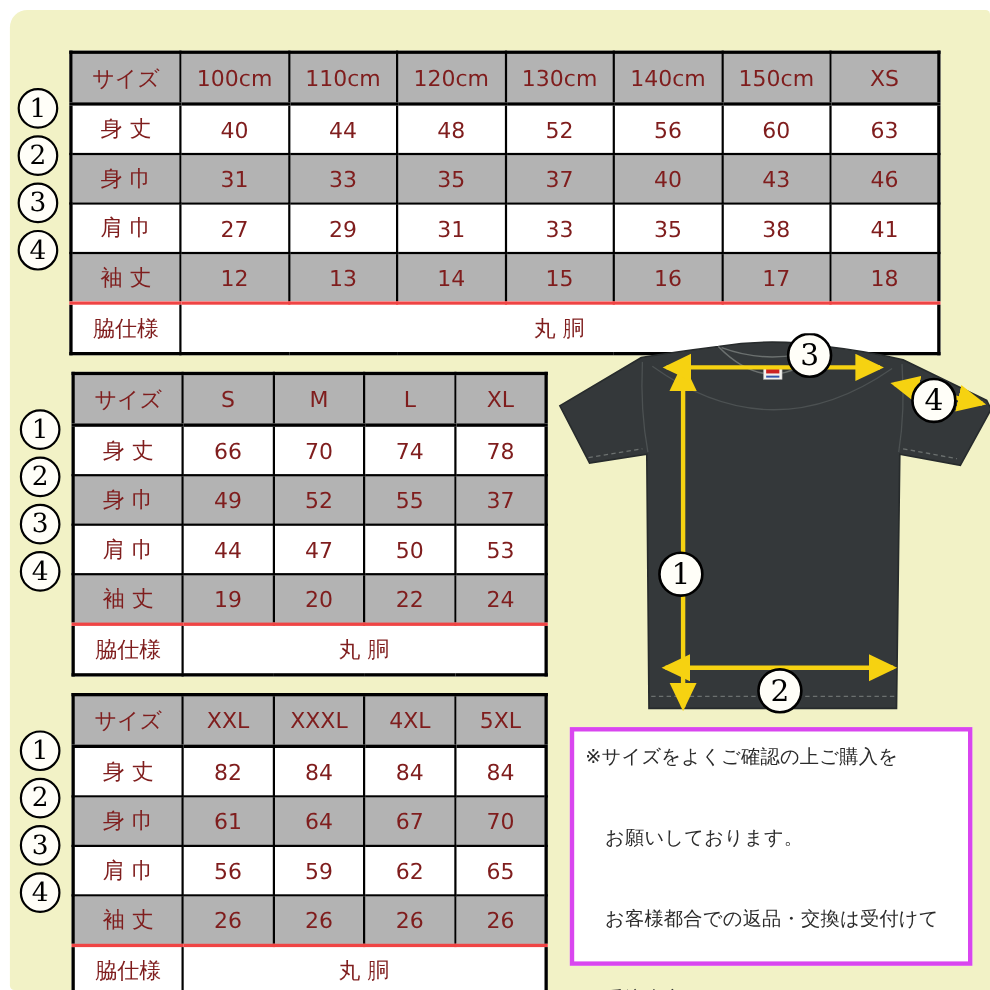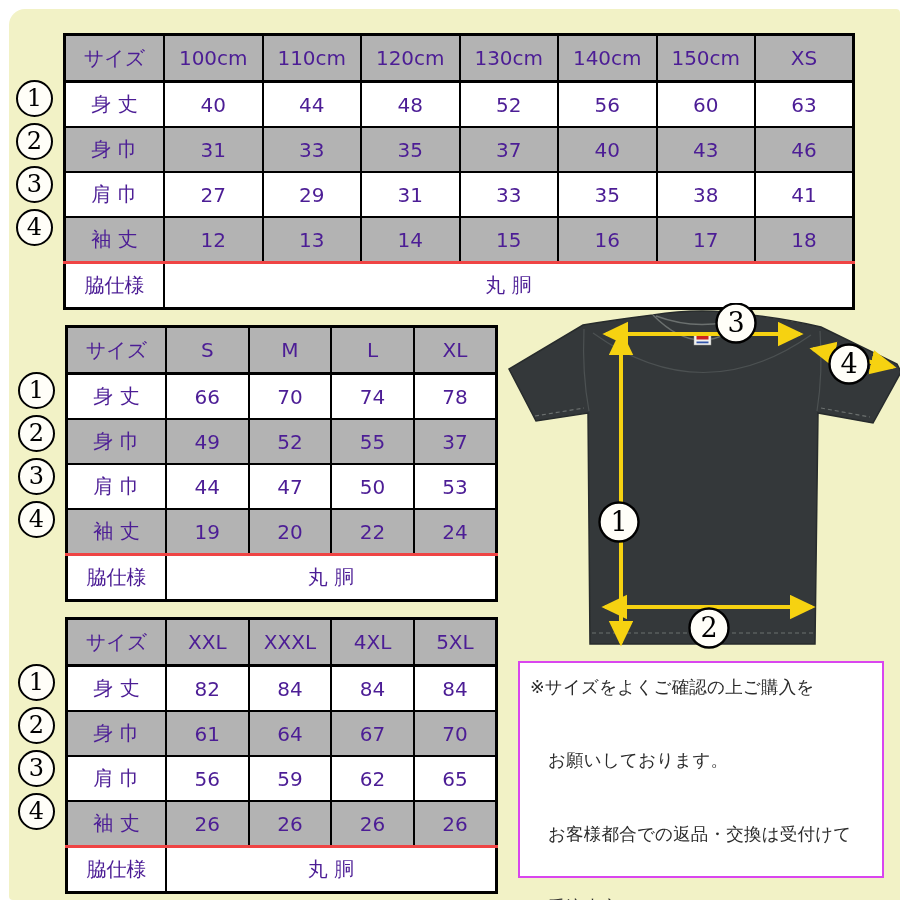--- a/index.html
+++ b/index.html
@@ -4,21 +4,21 @@
 <style>
   html,body{margin:0;padding:0;background:#fff;}
   .canvas{position:relative;width:900px;height:900px;background:#ffffff;overflow:hidden;
           font-family:"DejaVu Sans","Liberation Sans",sans-serif;color:#111;}
   .cream{position:absolute;left:9px;top:9px;width:891px;height:891px;
          background:#f2f2c6;border-radius:16px 4px 0 4px;}
 
   
   .table-block{position:absolute;}
   table.size-table{border-collapse:collapse;table-layout:fixed;background:#fff;
-                   border:3px solid #000;font-size:20px;color:#4c1d95;}
+                   border:3px solid #000;font-size:20px;color:#7f1d1d;margin-top:13px;}
   .size-table th,.size-table td{border:2px solid #000;text-align:center;vertical-align:middle;
                    font-weight:400;padding:0;overflow:hidden;white-space:nowrap;}
   .size-table tr.hd th{background:#b3b3b3;height:44px;border-bottom:3px solid #000;}
   .size-table tr.mrow th,.size-table tr.mrow td{height:43px;background:#fff;}
   .size-table tr.mrow.gray th,.size-table tr.mrow.gray td{background:#b3b3b3;}
   .size-table tr.ft th,.size-table tr.ft td{height:43px;background:#fff;border-top:3px solid #ef4444;}
   .size-table .lab{width:97px;}
 
   .badges{position:absolute;left:-47px;top:0;width:40px;}
   .badge{position:absolute;left:0;width:33px;height:33px;border:2px solid #000;border-radius:50%;
@@ -30,21 +30,21 @@
   .block2{left:65px;top:325px;}
   .block3{left:65px;top:617px;}
   .block1 table{width:792px;}
   .block2 table,.block3 table{width:433px;}
 
   
   .shirt-wrap{position:absolute;left:505px;top:303px;width:395px;height:357px;}
 
   
   .notice{position:absolute;left:518px;top:661px;width:366px;height:217px;background:#fff;
-          border:2px solid #d946ef;box-sizing:border-box;padding:11px 4px 0 10px;
+          border:4px solid #d946ef;box-sizing:border-box;padding:11px 4px 0 10px;
           font-size:17.5px;line-height:1.57;color:#2b2b2b;letter-spacing:0.2px;}
   .notice-line{white-space:nowrap;}
   .notice-line.indent{padding-left:18px;margin-top:46px;}
 </style>
 </head>
 <body>
 
 <div class="canvas">
   <div class="cream"></div>
 

